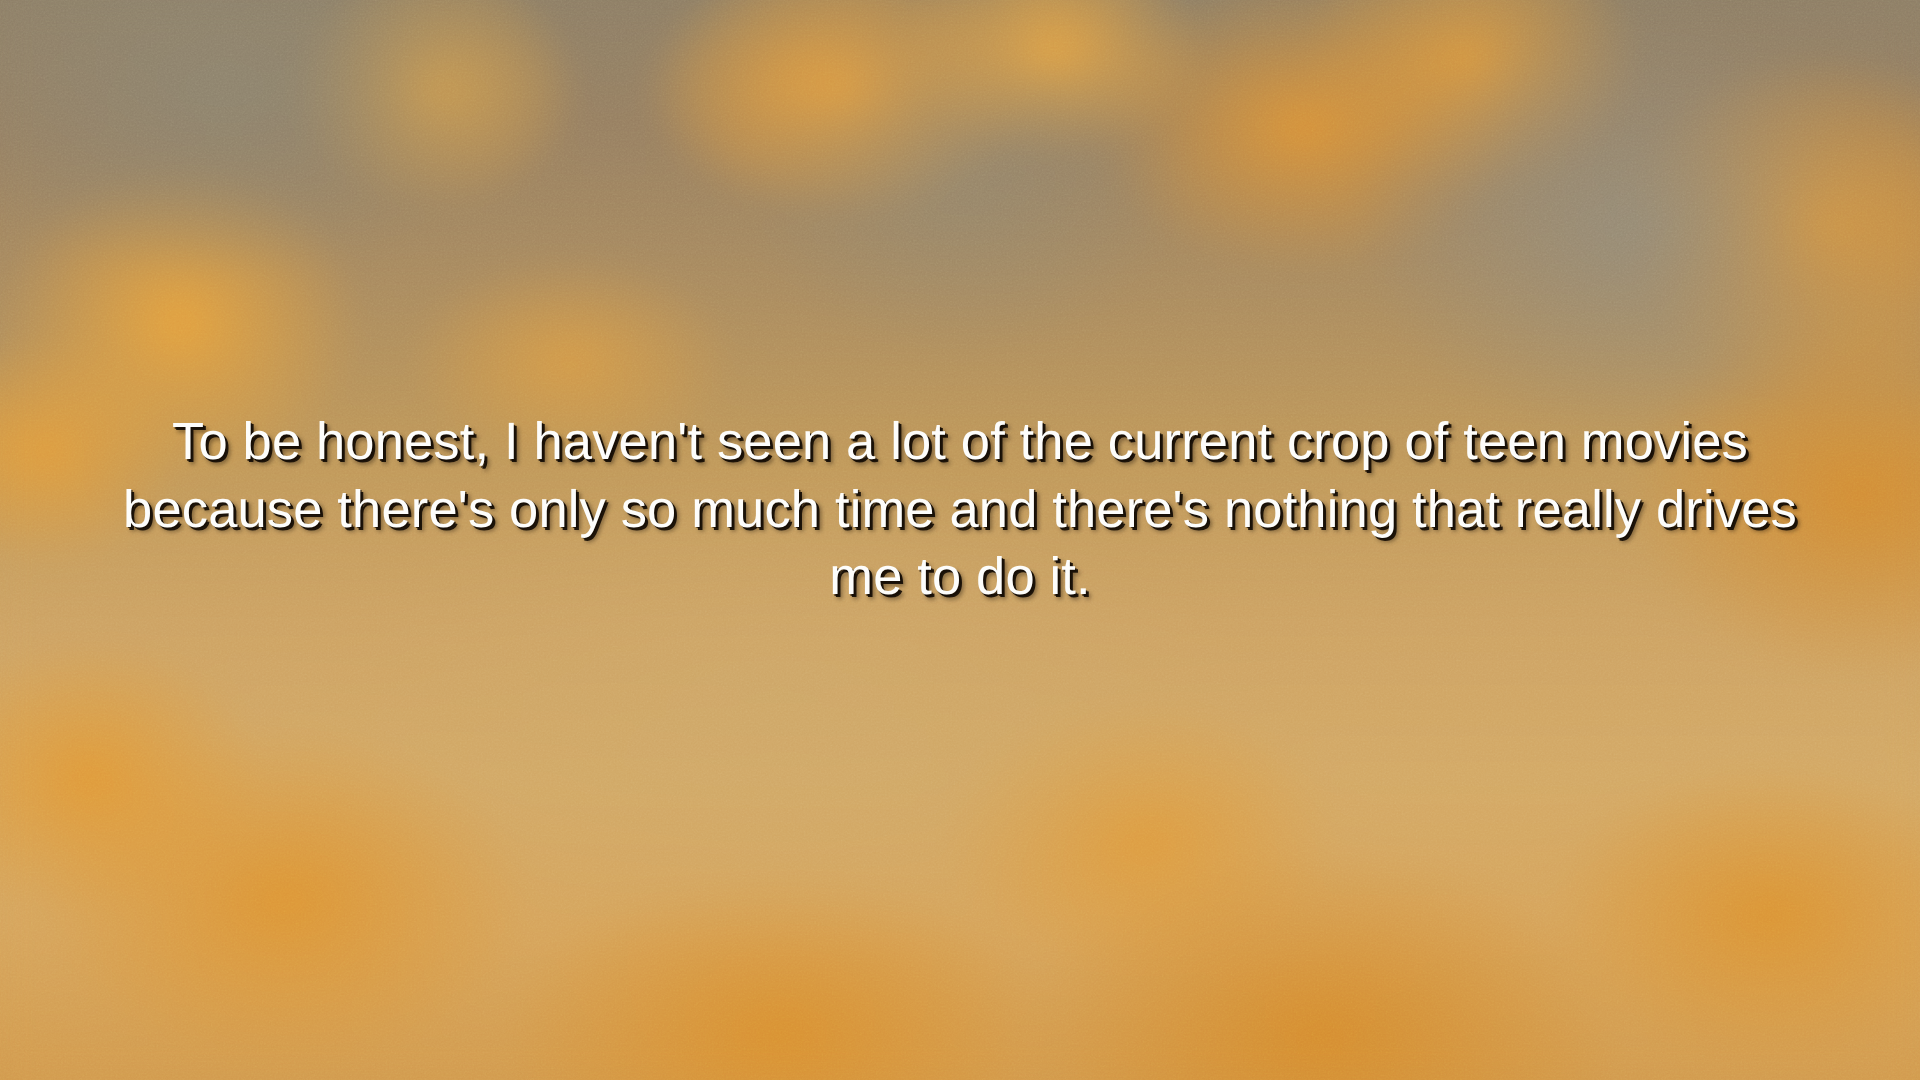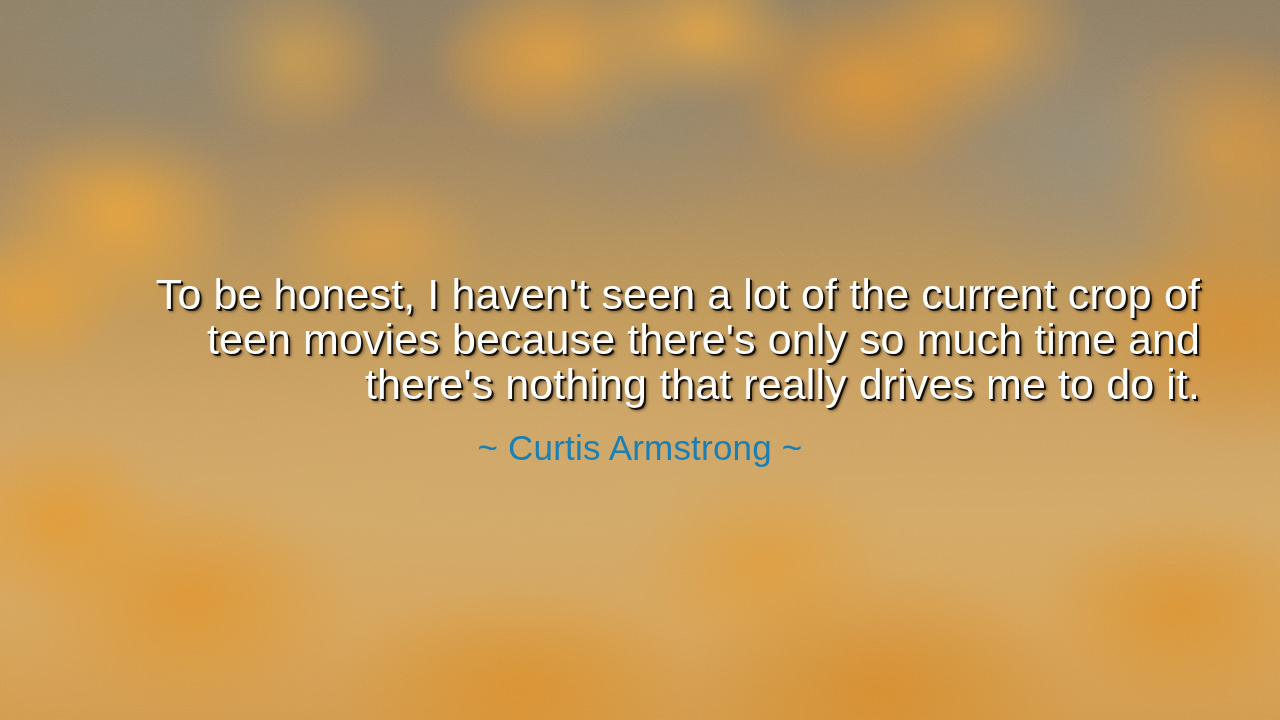--- a/index.html
+++ b/index.html
@@ -81,31 +81,30 @@
   .quote-block {
     position: absolute;
     left: 0;
     right: 0;
     top: 272px;
     text-align: center;
     padding: 0 60px;
   }
 
   .quote-text {
-    font-size: 43px;
+    font-size: 35px;
     line-height: 45px;
     color: #fdfdfb;
     letter-spacing: 0.1px;
     text-shadow:
       2px 2px 0 rgba(20,12,4,0.92),
       1px 1px 0 rgba(20,12,4,0.7),
       3px 3px 3px rgba(20,12,4,0.45);
     max-width: 1120px;
     margin: 0 auto;
-    text-align: right;
   }
 
   .attribution {
     margin-top: 19px;
     font-size: 35px;
     line-height: 44px;
     color: #1a7fb5;
     letter-spacing: 0.2px;
   }
 </style>
@@ -120,16 +119,15 @@
   <svg class="grain" width="1280" height="720" xmlns="http://www.w3.org/2000/svg">
     <filter id="noiseFilter">
       <feTurbulence type="fractalNoise" baseFrequency="0.85" numOctaves="3" stitchTiles="stitch"></feTurbulence>
       <feColorMatrix type="saturate" values="0"></feColorMatrix>
     </filter>
     <rect width="1280" height="720" filter="url(#noiseFilter)"></rect>
   </svg>
 
   <div class="quote-block">
     <div class="quote-text">To be honest, I haven't seen a lot of the current crop of teen movies because there's only so much time and there's nothing that really drives me to do it.</div>
-    <div class="attribution">~ Curtis Armstrong ~</div>
   </div>
 
 </div>
 
 </body></html>

